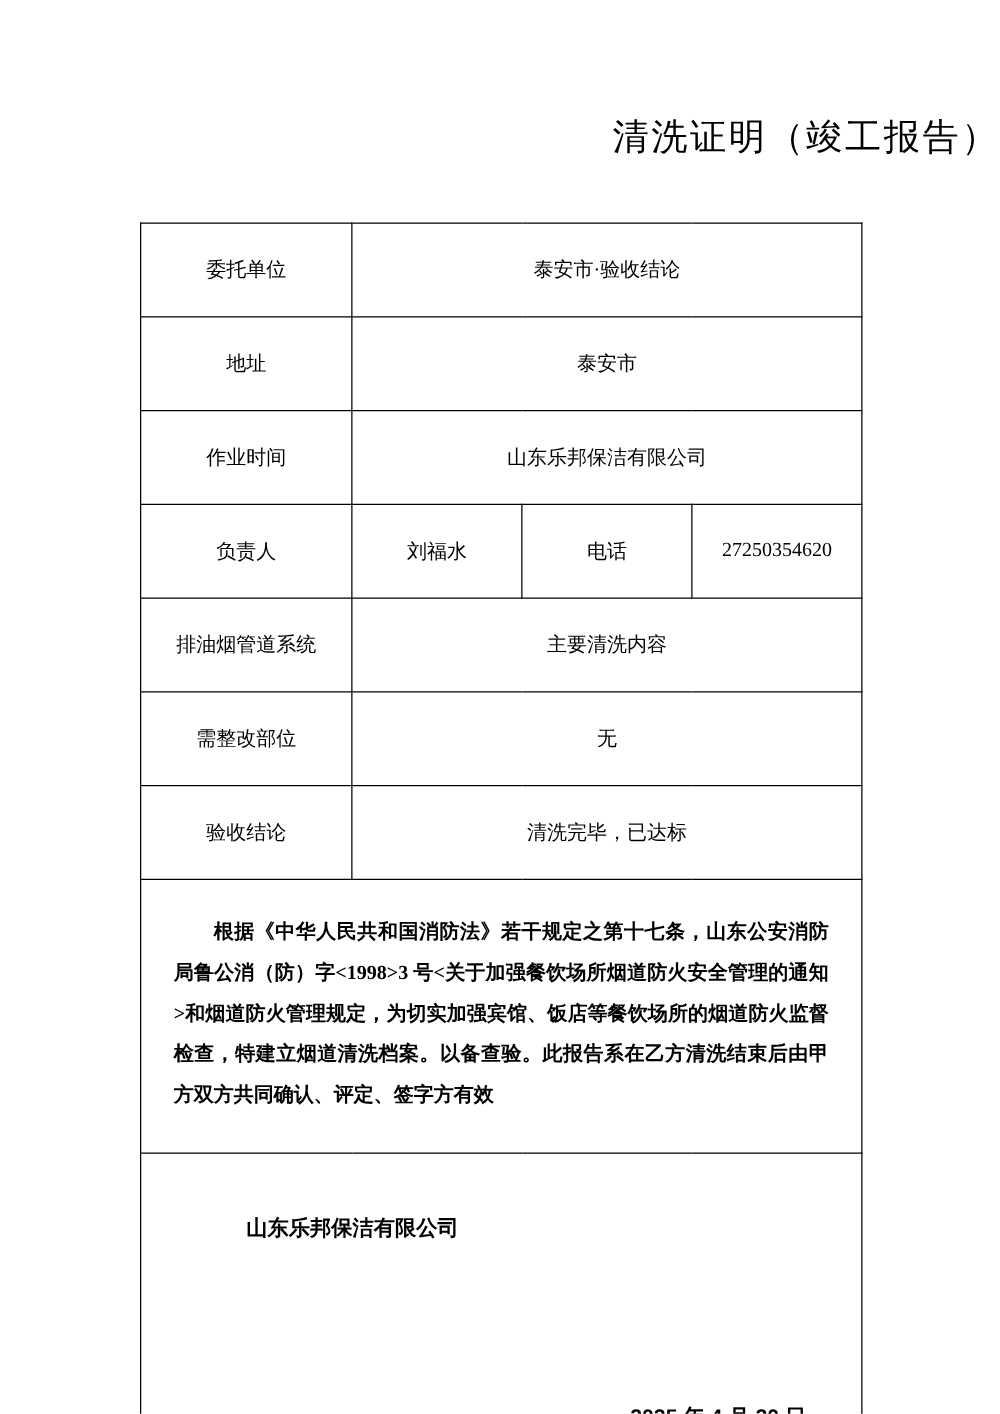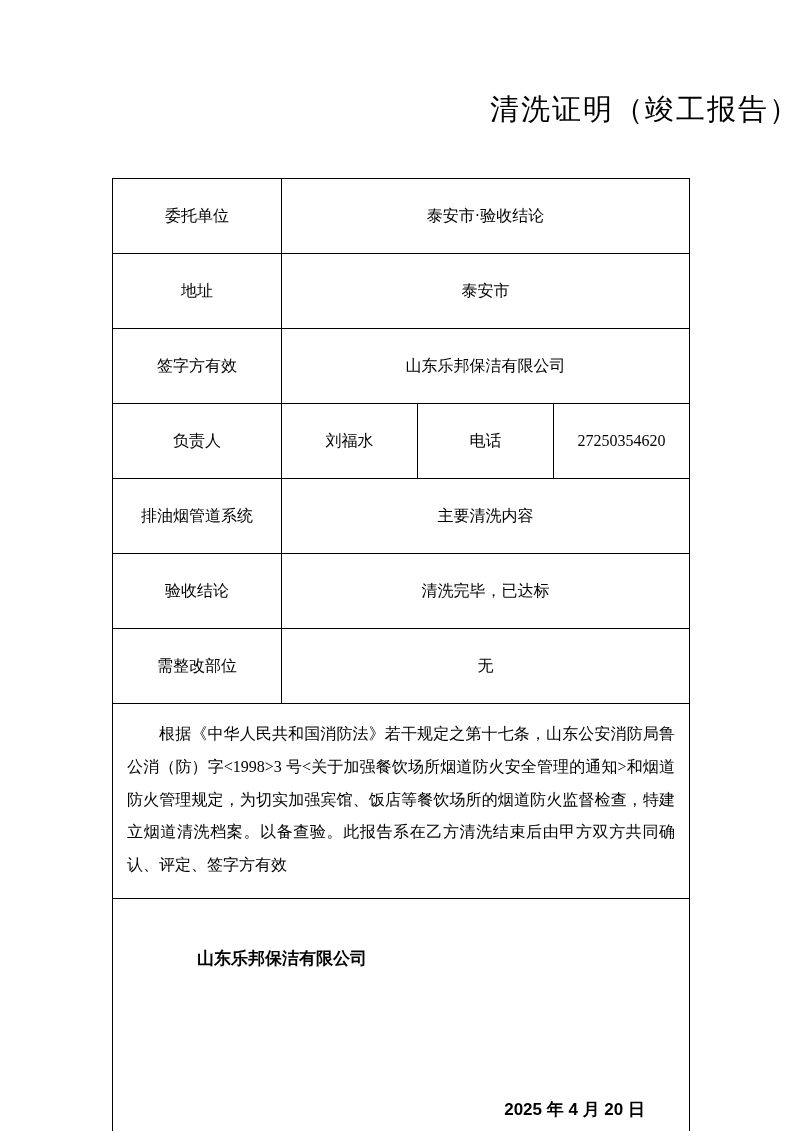--- a/index.html
+++ b/index.html
@@ -62,23 +62,24 @@
     font-size: 17px;
   }
   .terms-cell {
     height: auto !important;
     text-align: left !important;
     padding: 14px 14px 16px 14px !important;
     line-height: 2.05;
     font-size: 16.5px;
   }
   .terms-cell p {
-    margin: 0;
+    margin: 12px;
     text-indent: 2em;
     text-align: justify;
+    font-weight: bold;
   }
   .sign-cell {
     height: 248px !important;
     text-align: left !important;
     vertical-align: top !important;
     padding: 0 !important;
     position: relative;
   }
   .sign-company {
     position: absolute;
@@ -110,40 +111,40 @@
       <tbody>
         <tr>
           <td class="label">委托单位</td>
           <td class="big" colspan="3">泰安市·验收结论</td>
         </tr>
         <tr>
           <td class="label">地址</td>
           <td class="mid" colspan="3">泰安市</td>
         </tr>
         <tr>
-          <td class="label">签字方有效</td>
+          <td class="label">作业时间</td>
           <td class="mid" colspan="3">山东乐邦保洁有限公司</td>
         </tr>
         <tr>
           <td class="label">负责人</td>
           <td>刘福水</td>
           <td>电话</td>
           <td>27250354620</td>
         </tr>
         <tr>
           <td class="label">排油烟管道系统</td>
           <td colspan="3">主要清洗内容</td>
         </tr>
         <tr>
+          <td class="label">需整改部位</td>
+          <td colspan="3">无</td>
+        </tr>
+        <tr>
           <td class="label">验收结论</td>
           <td colspan="3">清洗完毕，已达标</td>
-        </tr>
-        <tr>
-          <td class="label">需整改部位</td>
-          <td colspan="3">无</td>
         </tr>
         <tr>
           <td class="terms-cell" colspan="4">
             <p>根据《中华人民共和国消防法》若干规定之第十七条，山东公安消防局鲁公消（防）字&lt;1998&gt;3 号&lt;关于加强餐饮场所烟道防火安全管理的通知&gt;和烟道防火管理规定，为切实加强宾馆、饭店等餐饮场所的烟道防火监督检查，特建立烟道清洗档案。以备查验。此报告系在乙方清洗结束后由甲方双方共同确认、评定、签字方有效</p>
           </td>
         </tr>
         <tr>
           <td class="sign-cell" colspan="4">
             <div class="sign-company">山东乐邦保洁有限公司</div>
             <div class="sign-date">2025 年 4 月 20 日</div>

